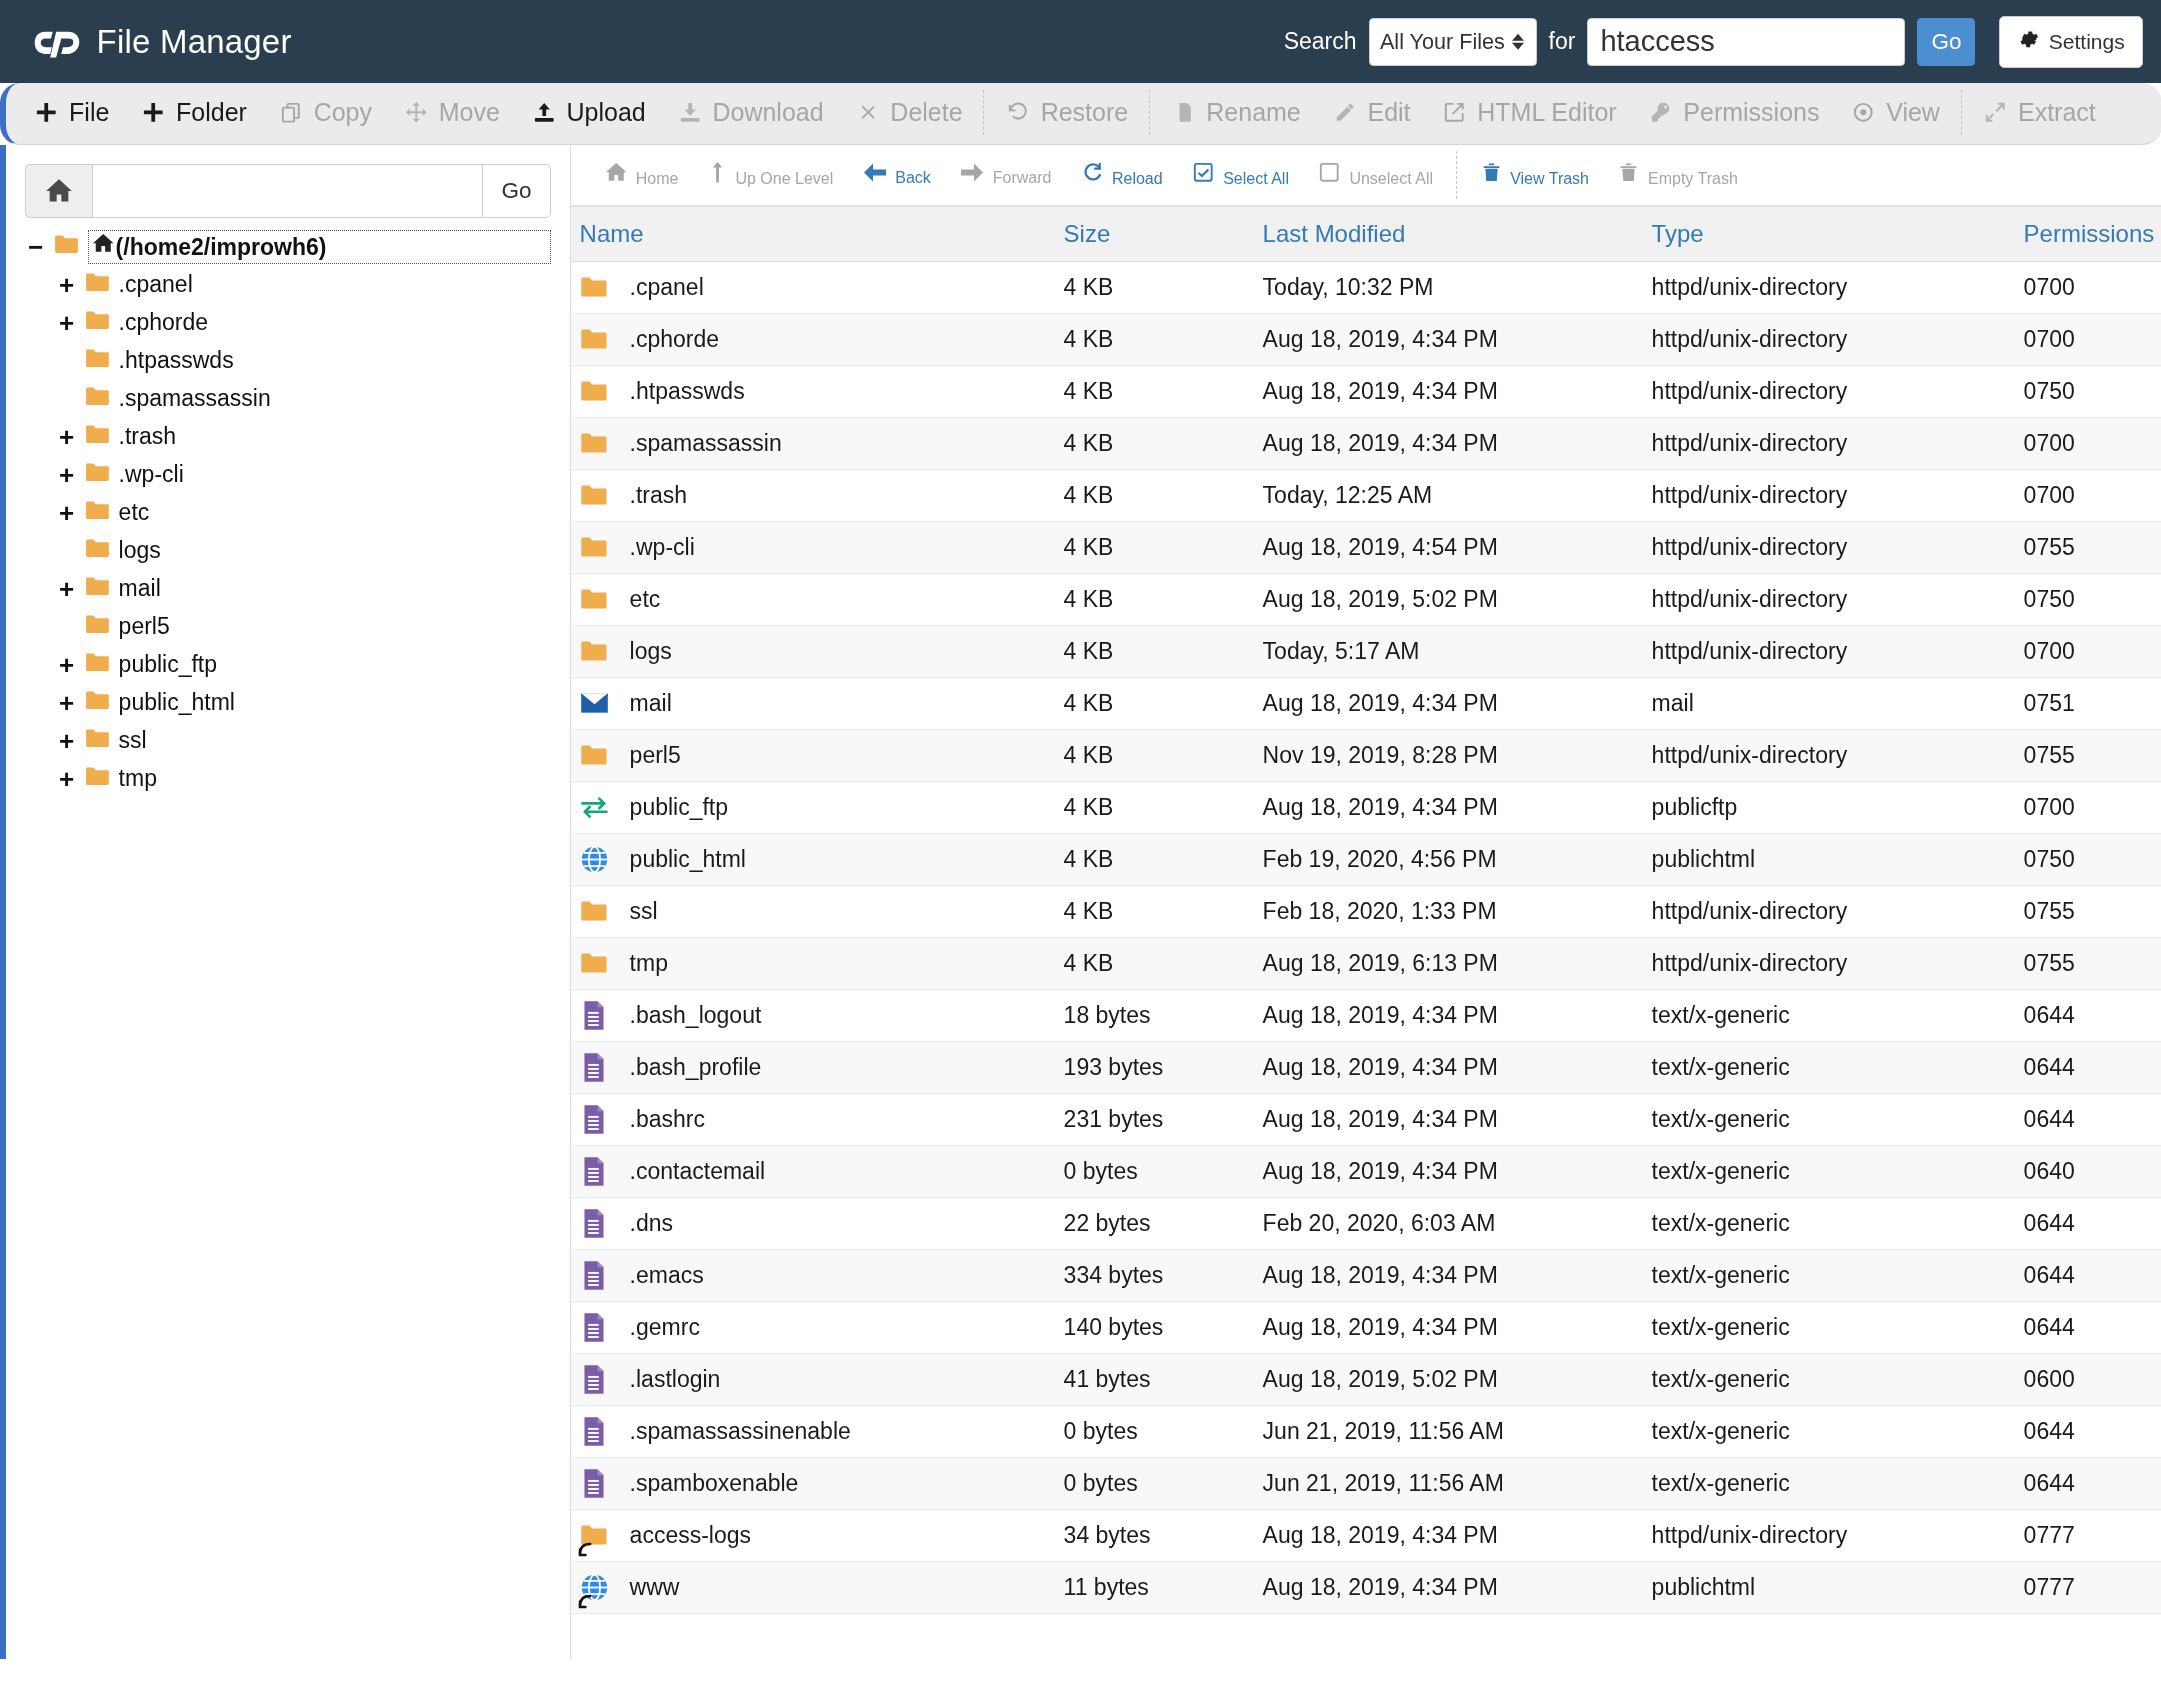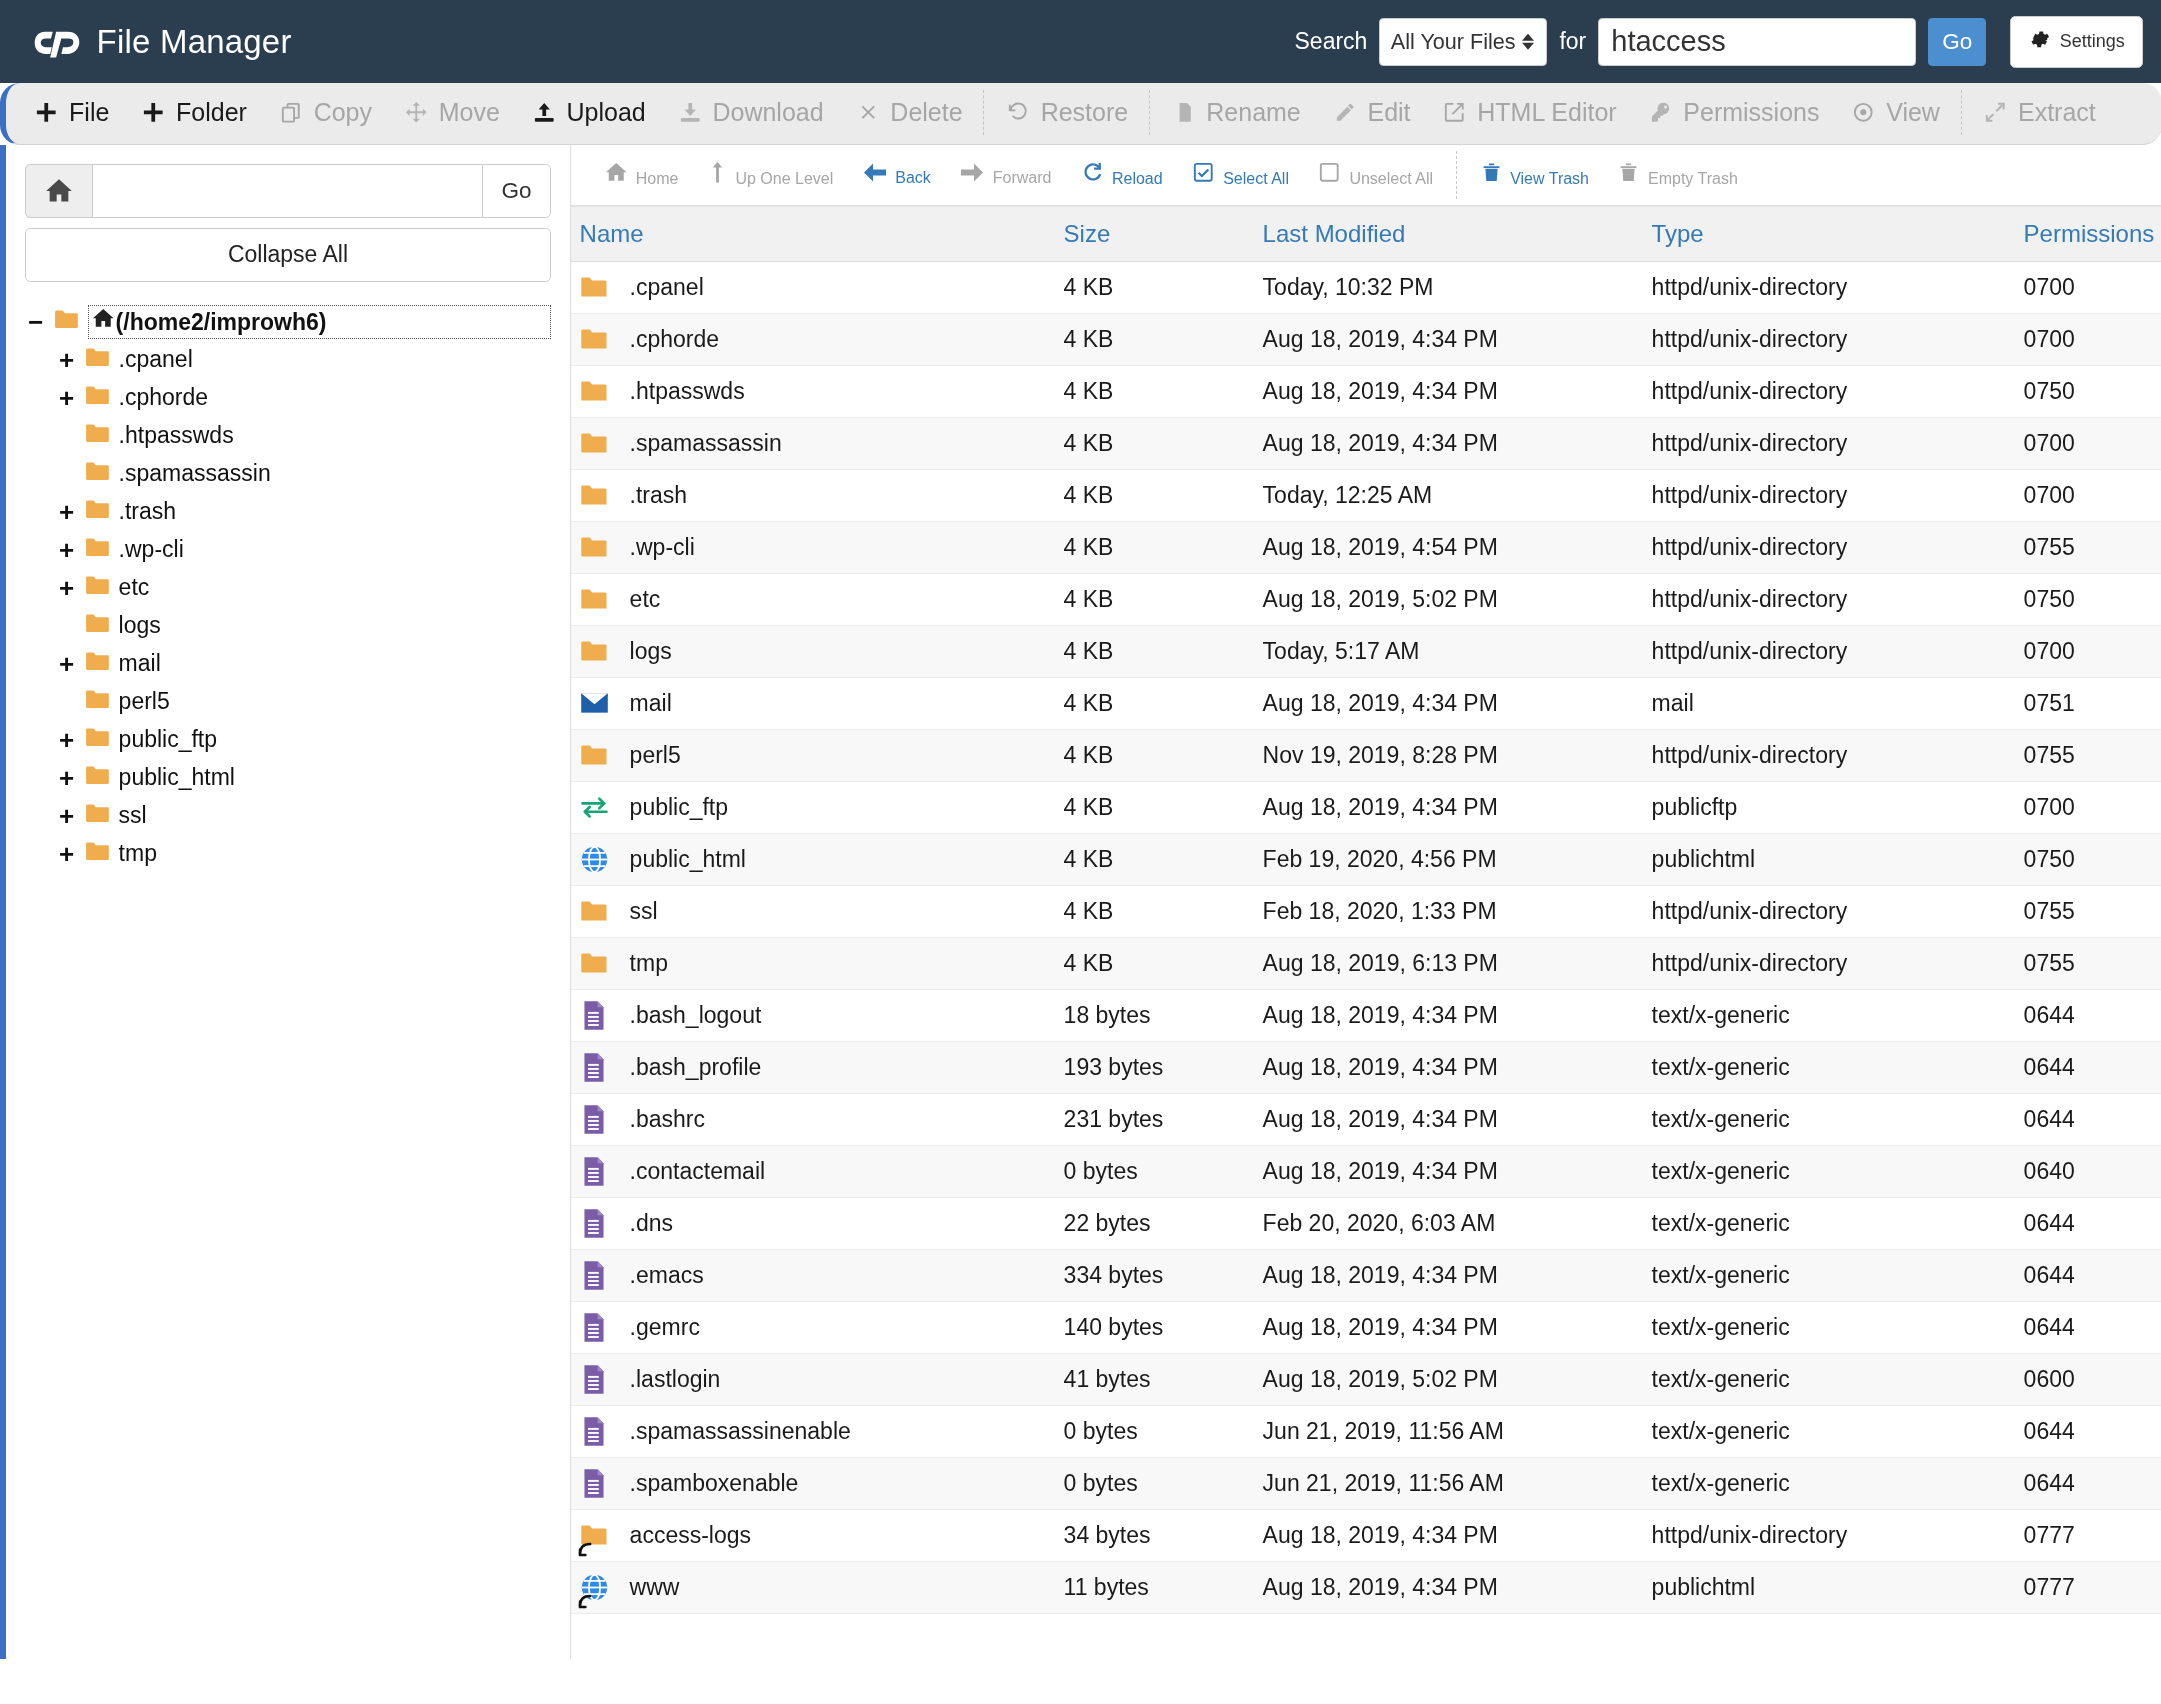--- a/index.html
+++ b/index.html
@@ -81,21 +81,21 @@
     font-family: "Liberation Sans", sans-serif;
     cursor: pointer;
     padding: 0 14px;
   }
   .settings-btn {
     height: 52px;
     background: #ffffff;
     color: #333;
     border: 0.9px solid #ccc;
     border-radius: 5.2px;
-    font-size: 18px;
+    font-size: 21px;
     display: flex; align-items: center; gap: 8.6px;
     padding: 0 17.3px;
     cursor: pointer;
     font-family: "Liberation Sans", sans-serif;
     margin-left: 12px;
   }
 
   
   .toolbar {
     background: #ebebeb;
@@ -475,21 +475,20 @@
     <div class="path-group">
       <div class="path-home">
         <svg width="28" height="28" viewBox="0 0 24 24" fill="#4a4a4a">
           <path d="M12 2L1 12h3v9h6v-6h4v6h6v-9h3z"></path>
         </svg>
       </div>
       <input class="path-input" type="text" value="" style="">
       <button class="path-go">Go</button>
     </div>
 
-    <button class="collapse-all">Collapse All</button>
 
     <div class="tree">
 
       <div class="tnode root">
         <span class="toggle">−</span>
         <span>
           <svg width="26" height="22.5" viewBox="0 0 24 20">
             <path d="M1 3a1 1 0 011-1h6l2 2.5h11a1 1 0 011 1V17a1 1 0 01-1 1H2a1 1 0 01-1-1z" fill="#f0ad4e"></path>
           </svg>
         </span>

